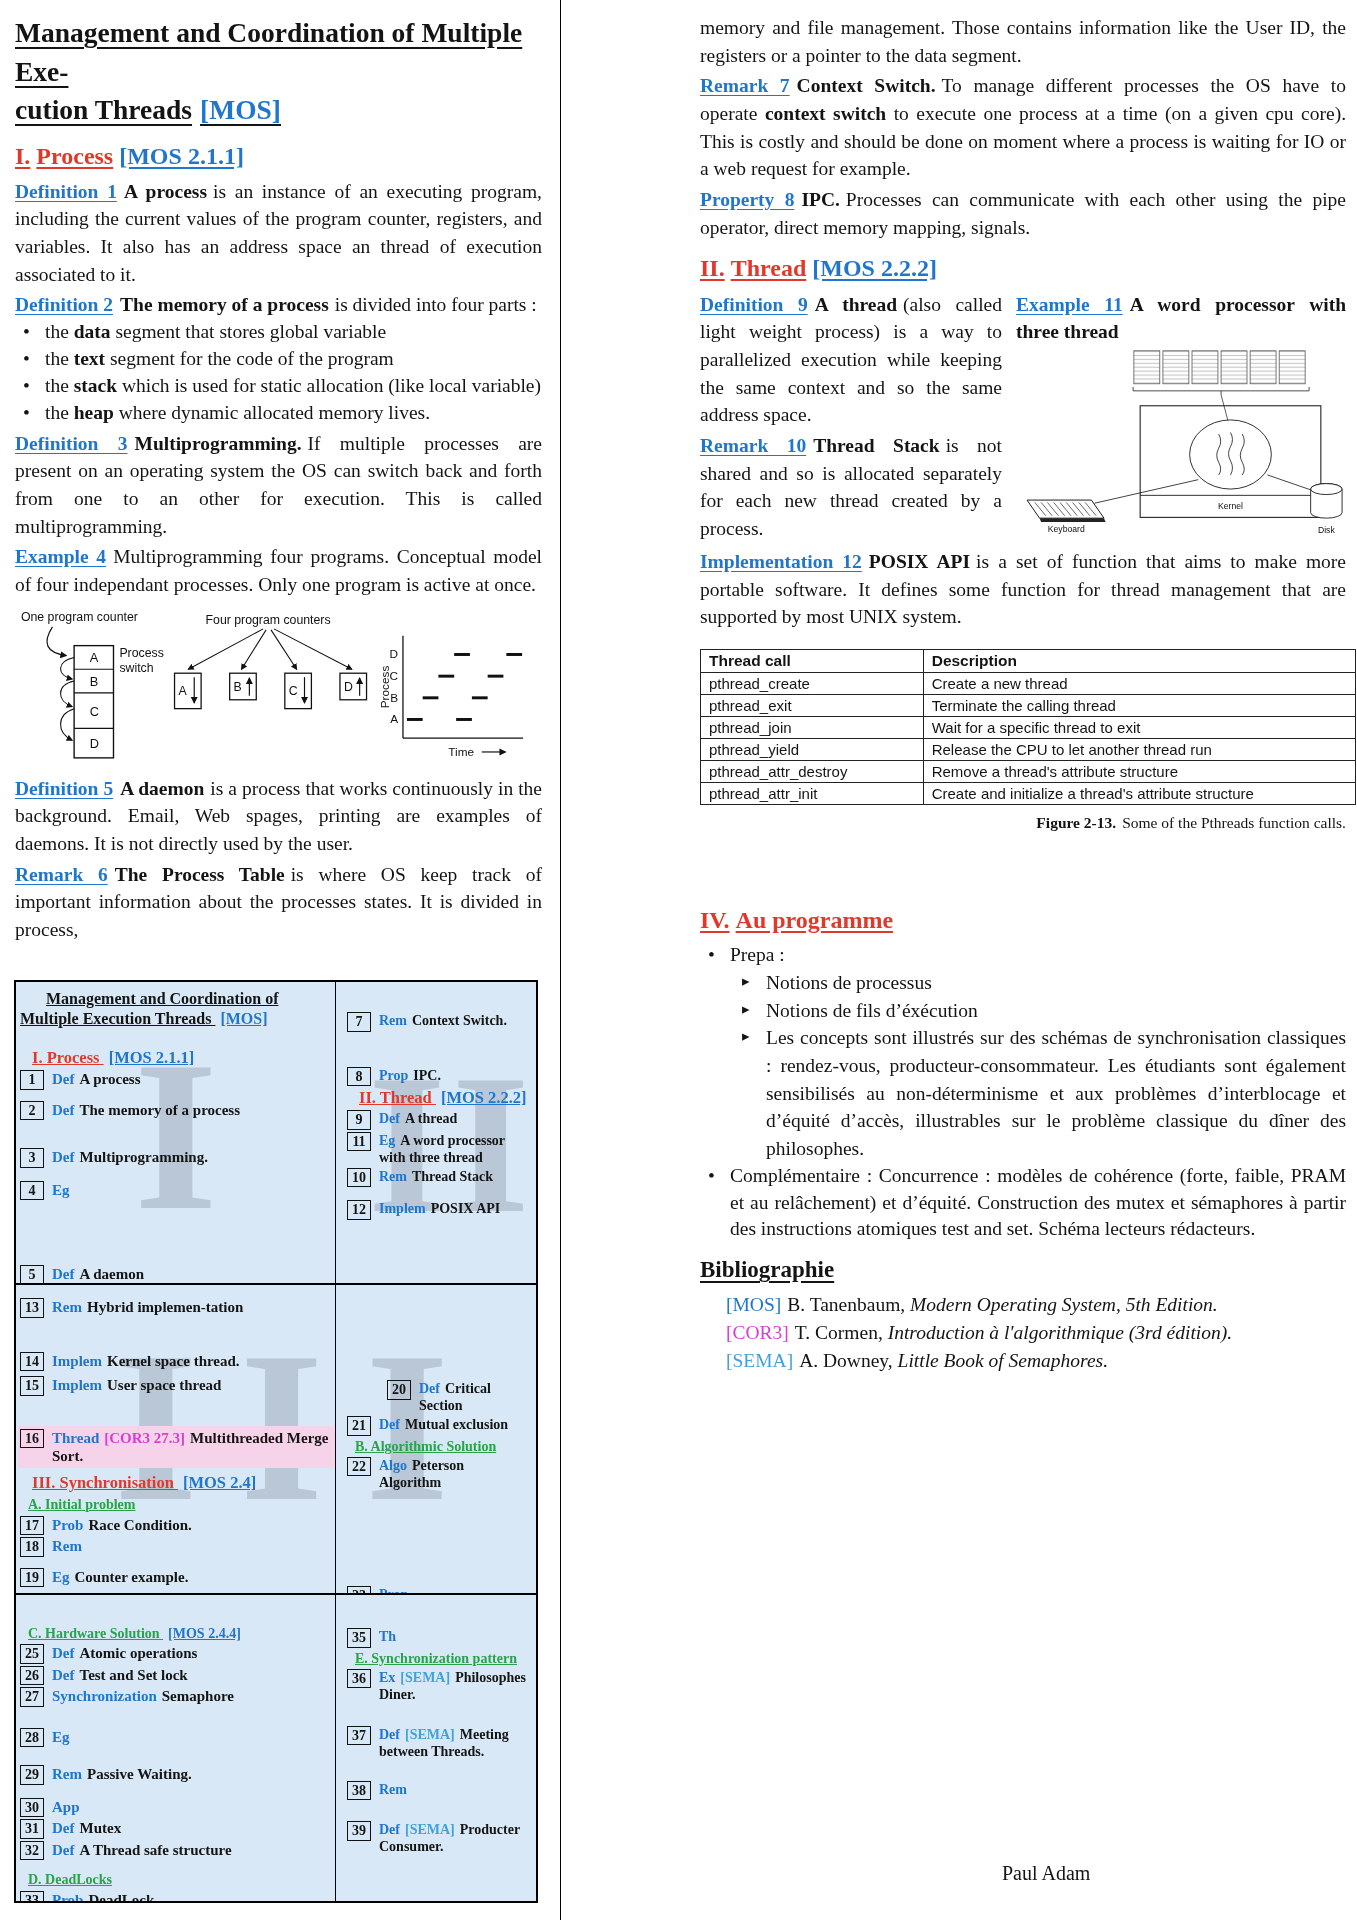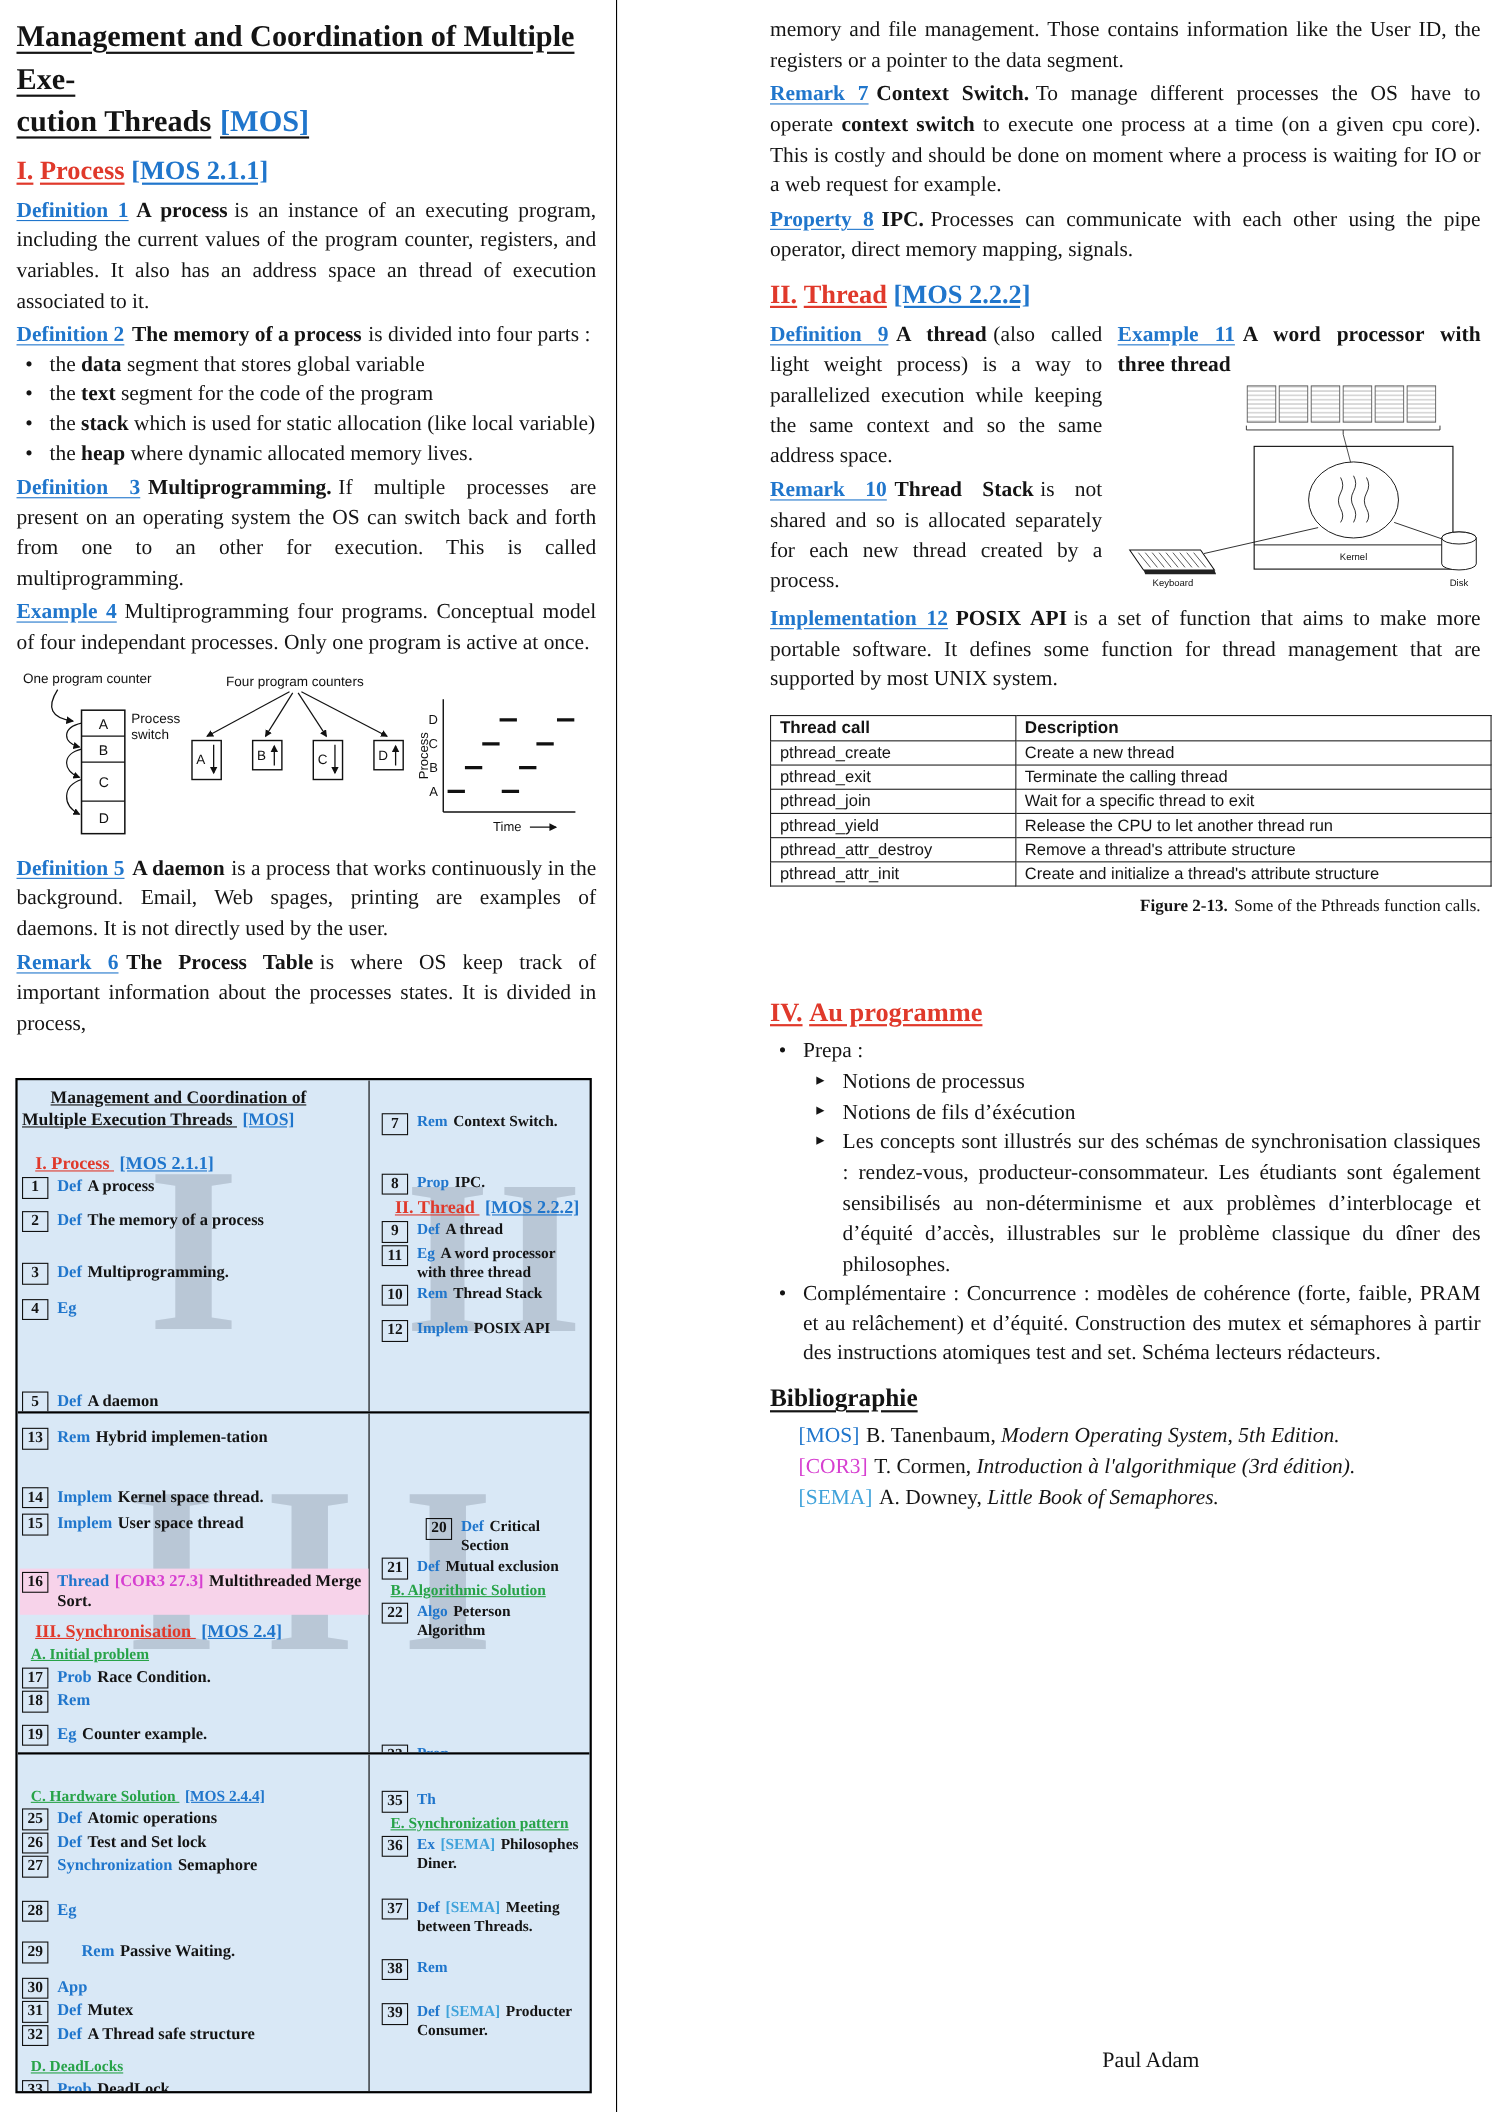--- a/index.html
+++ b/index.html
@@ -330,21 +330,21 @@
           <span class="tmain"><span class="kind">Def</span><span class="ttext">Test and Set lock</span></span>
         </div>
         <div class="trow">
           <span class="numbox">27</span>
           <span class="tmain"><span class="kind">Synchronization</span><span class="ttext">Semaphore</span></span>
         </div>
         <div class="trow" style="margin-top: 19px;">
           <span class="numbox">28</span>
           <span class="tmain"><span class="kind">Eg</span></span>
         </div>
-        <div class="trow" style="margin-top: 16px; gap: 22px;">
+        <div class="trow" style="margin-top: 16px;">
           <span class="numbox">29</span>
           <span class="tmain"><span class="kind">Rem</span><span class="ttext">Passive Waiting.</span></span>
         </div>
         <div class="trow" style="margin-top: 11px;">
           <span class="numbox">30</span>
           <span class="tmain"><span class="kind">App</span></span>
         </div>
         <div class="trow">
           <span class="numbox">31</span>
           <span class="tmain"><span class="kind">Def</span><span class="ttext">Mutex</span></span>

